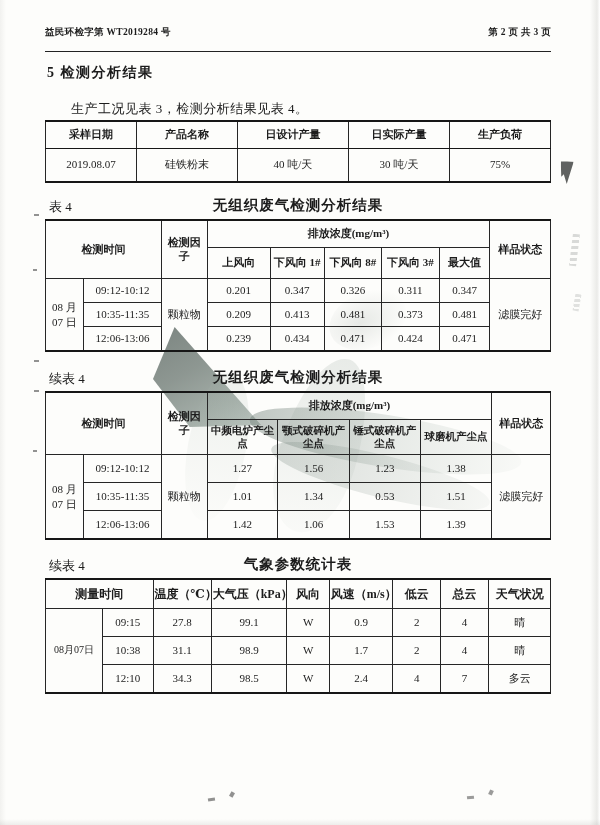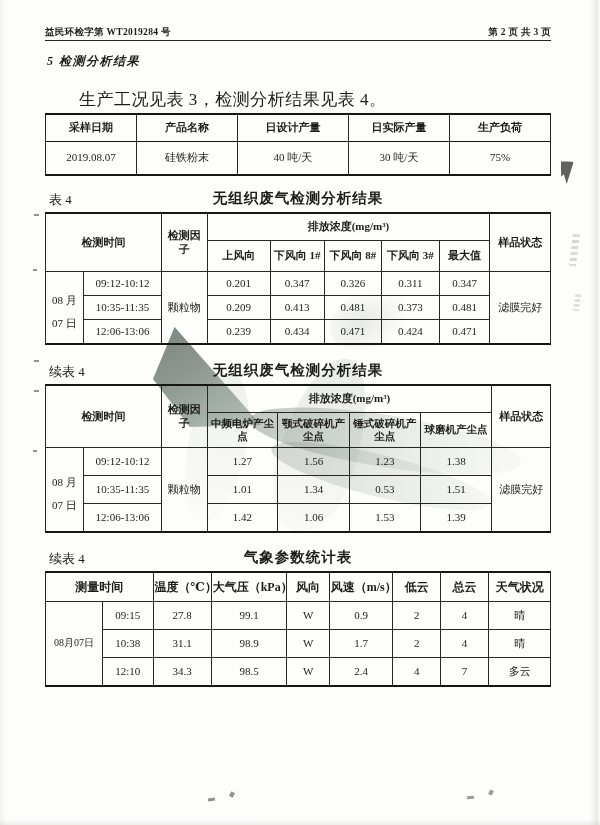--- a/index.html
+++ b/index.html
@@ -56,23 +56,23 @@
   .d5{left:33px;top:450px;width:4px;height:2px;}
   .s1{left:208px;top:798px;width:7px;height:3px;transform:rotate(-8deg);background:#4a4a4a;opacity:.6;}
   .s2{left:230px;top:792px;width:4px;height:5px;transform:rotate(30deg);background:#4a4a4a;opacity:.6;}
   .s3{left:467px;top:796px;width:7px;height:3px;transform:rotate(-6deg);background:#4a4a4a;opacity:.55;}
   .s4{left:489px;top:790px;width:4px;height:5px;transform:rotate(25deg);background:#4a4a4a;opacity:.55;}
 
   
   .content{position:absolute;left:45px;top:26px;width:506px;z-index:1;}
   .doc-header{display:flex;justify-content:space-between;align-items:flex-end;
     font-size:9.5px;font-weight:bold;letter-spacing:.3px;
-    padding-bottom:1px;border-bottom:1.6px solid #232323;}
-  .section-heading{font-size:12px;font-weight:bold;margin:12px 0 0 2px;letter-spacing:1.5px;font-style:italic;}
-  .intro{font-size:17px;margin:18px 0 0 0;text-indent:2em;letter-spacing:.5px;}
+    padding-bottom:12px;border-bottom:1.6px solid #232323;}
+  .section-heading{font-size:14px;font-weight:bold;margin:12px 0 0 2px;letter-spacing:1.5px;}
+  .intro{font-size:13px;margin:18px 0 0 0;text-indent:2em;letter-spacing:.5px;}
 
   .caption-row{position:relative;margin-top:13px;height:21px;}
   .caption-row .cap{position:absolute;left:4px;top:2px;font-size:13px;}
   .caption-row .ttl{text-align:center;font-size:14.5px;font-weight:bold;letter-spacing:1px;}
 
   table.tbl{width:100%;border-collapse:collapse;table-layout:fixed;margin-top:2px;
     border-top:2px solid #161616;border-bottom:2px solid #161616;background:transparent;}
   .tbl th,.tbl td{border:1px solid #262626;text-align:center;vertical-align:middle;
     padding:2px 1px;font-size:11px;line-height:1.25;background:transparent;overflow:hidden;}
   .tbl th{font-weight:bold;}
@@ -85,21 +85,21 @@
   .t4 tbody td{height:19px;}
 
   .t4b thead tr.h1 th{height:22px;}
   .t4b thead tr.h2 th{height:30px;font-size:10.5px;}
   .t4b tbody td{height:23px;}
 
   .t5 th{height:24px;font-size:12px;white-space:nowrap;}
   .t5 td{height:23px;}
   .t5 .date-cell{font-size:10px;white-space:nowrap;}
 
-  .date2{display:block;line-height:1.3;margin-top:8px;}
+  .date2{display:block;line-height:1.3;}
 </style>
 </head>
 <body>
 
 <div class="page">
 
   <div class="wm">
     <div class="wm-dark"></div>
     <div class="wm-leafV"></div>
     <div class="wm-leafL"></div>

